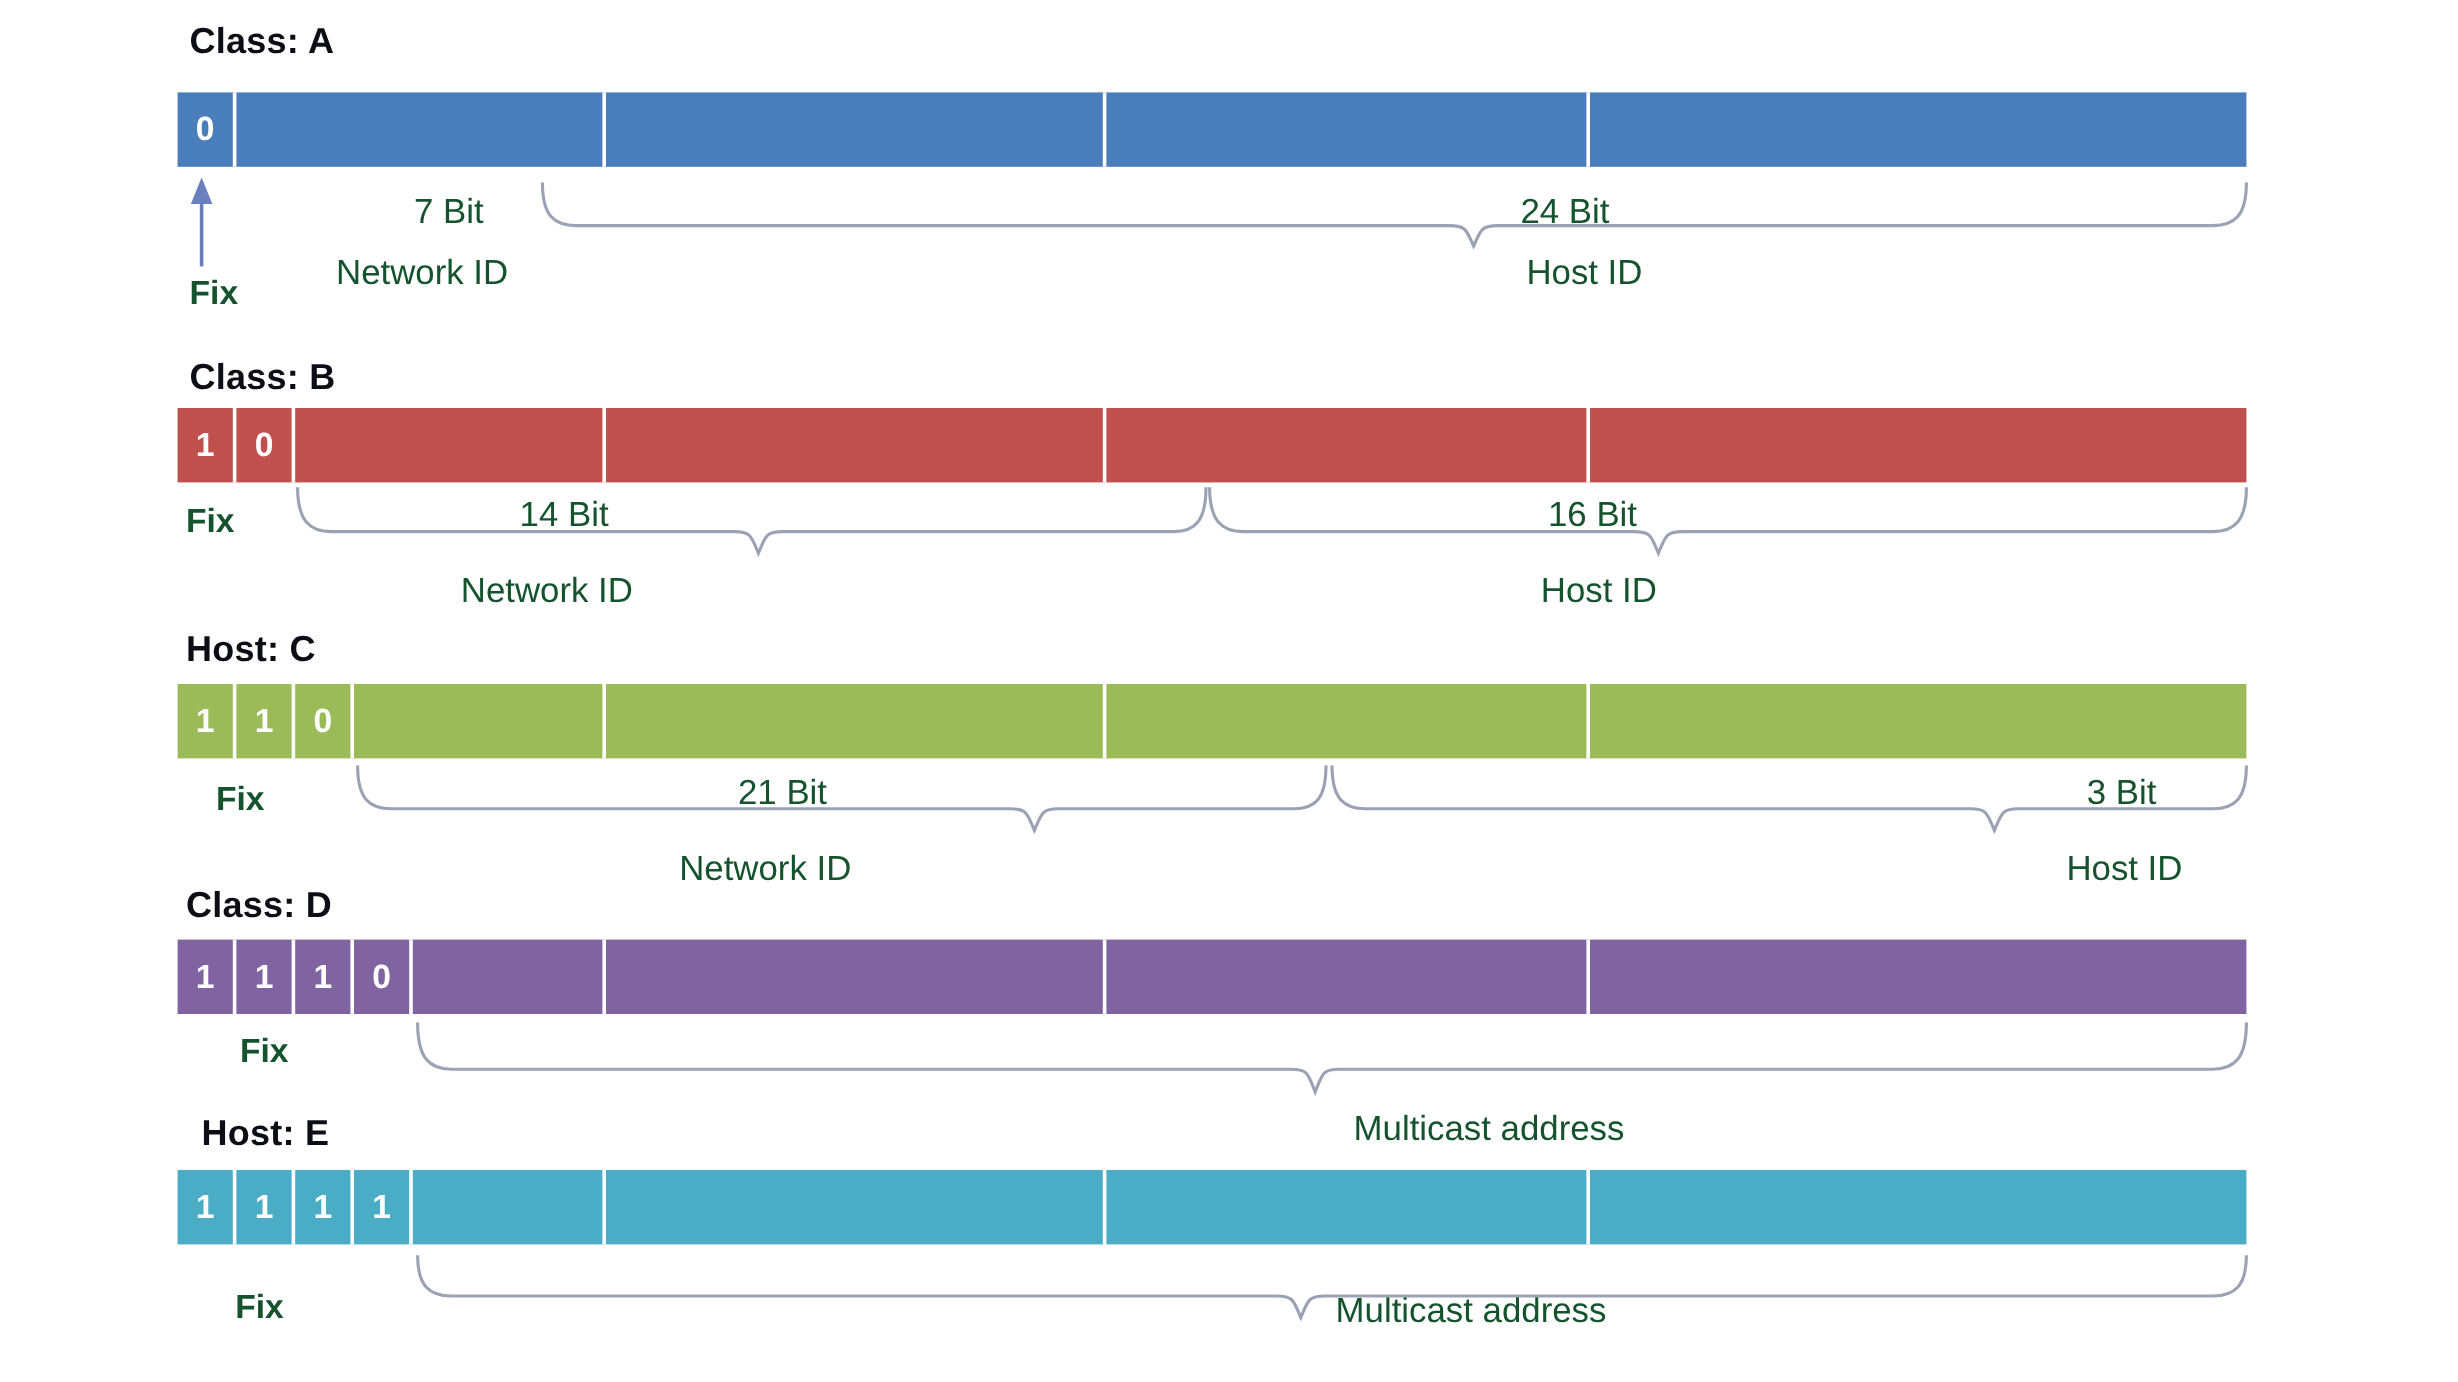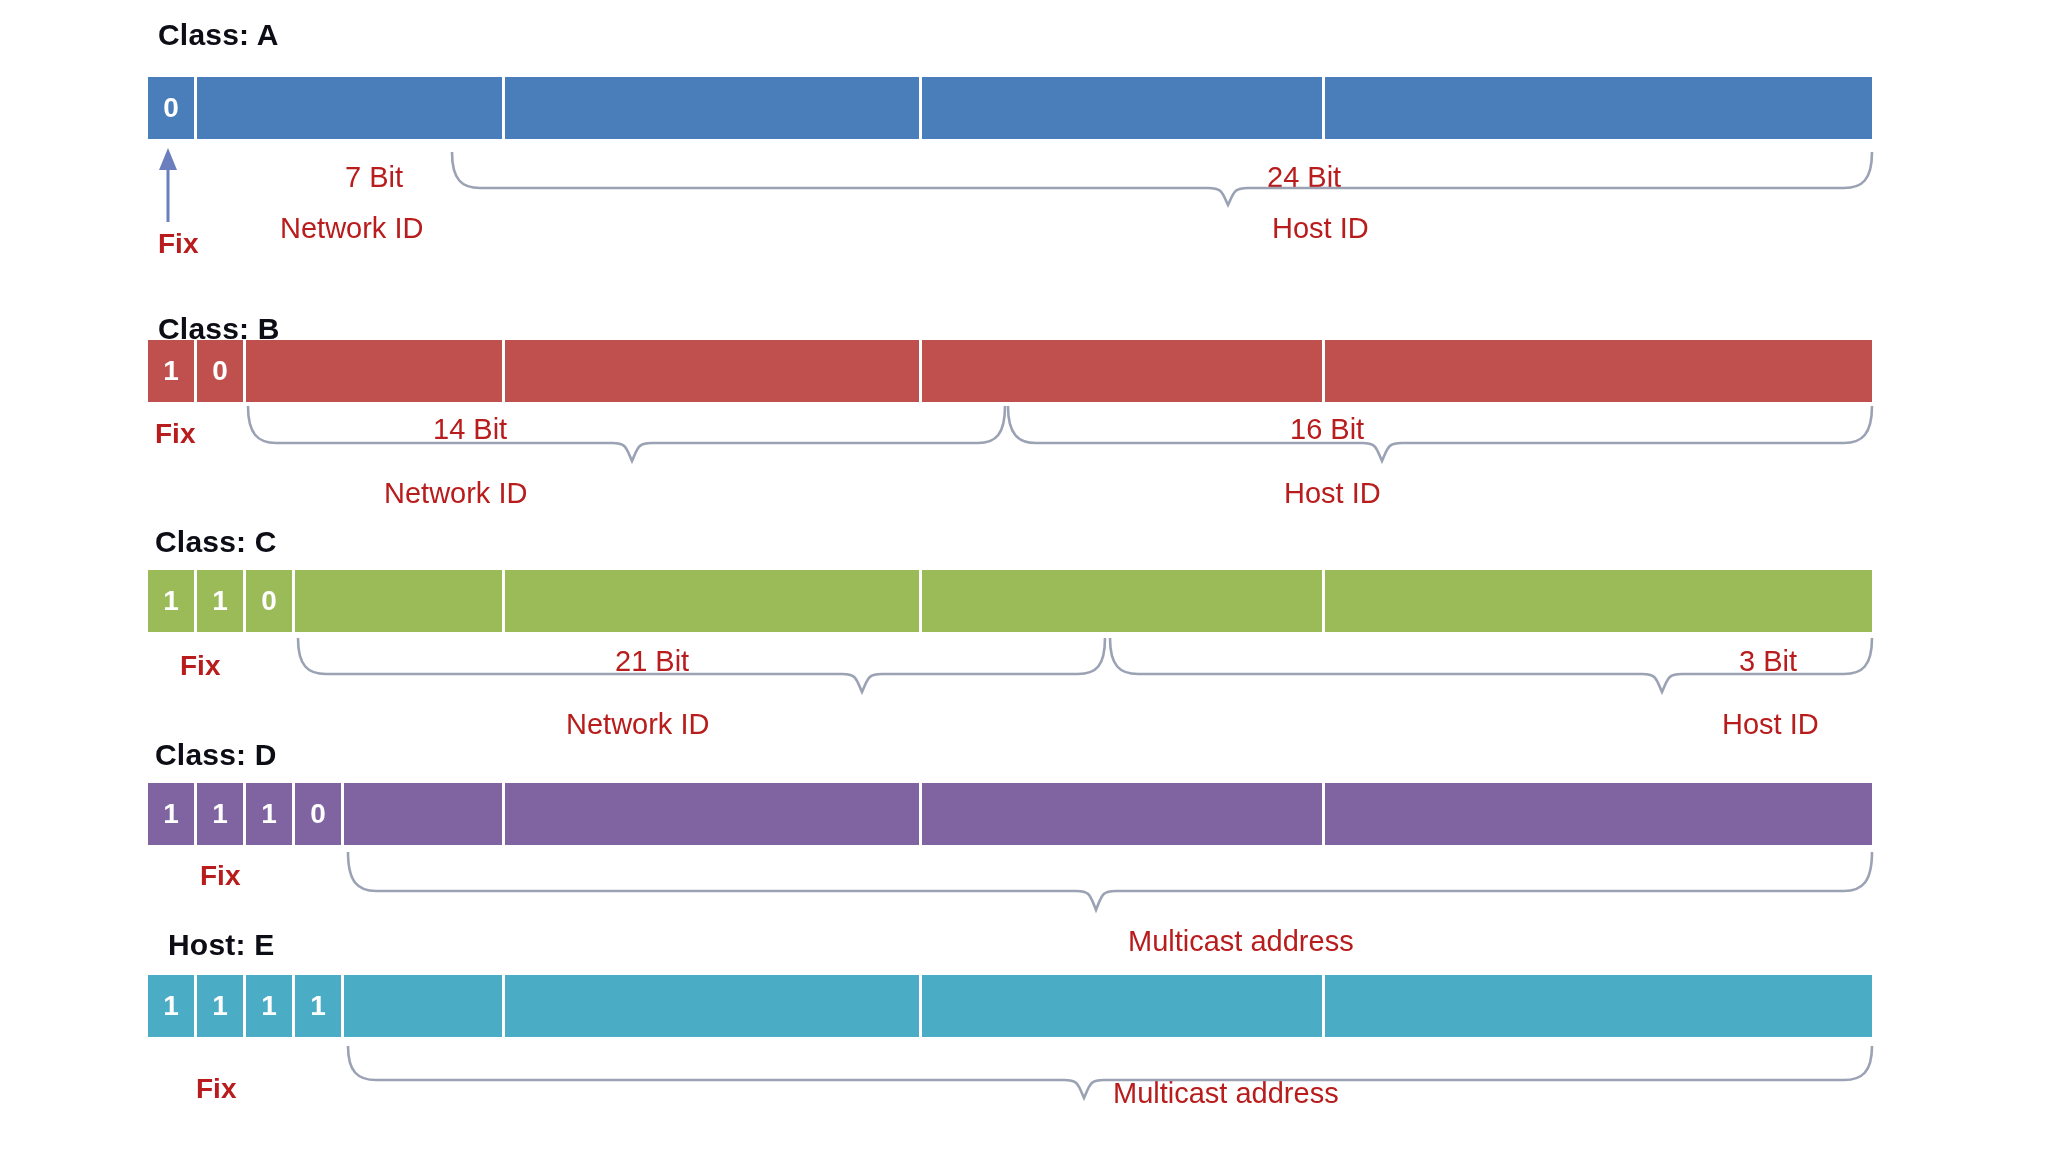--- a/index.html
+++ b/index.html
@@ -62,21 +62,21 @@
     display: flex;
     align-items: center;
     justify-content: center;
   }
   .filler { flex: 1 1 auto; height: 100%; }
 
   
   .lbl {
     position: absolute;
     font-size: 29px;
-    color: #b91c1c;
+    color: #14532d;
     white-space: nowrap;
   }
   .lbl.fix { font-size: 28px; font-weight: bold; }
 
   
   #overlay {
     position: absolute;
     left: 0; top: 0;
     width: 2048px;
     height: 1152px;
@@ -108,21 +108,21 @@
         <div class="filler"></div>
       </div>
   </div>
 
   <div class="lbl fix" style="left:158px; top:228px;">Fix</div>
   <div class="lbl" style="left:345px; top:161px;">7 Bit</div>
   <div class="lbl" style="left:280px; top:212px;">Network ID</div>
   <div class="lbl" style="left:1267px; top:161px;">24 Bit</div>
   <div class="lbl" style="left:1272px; top:212px;">Host ID</div>
 
-  <div class="class-title" style="left:158px; top:312px;">Class: B</div>
+  <div class="class-title" style="left:158px; top:298px;">Class: B</div>
 
   <div class="bar" id="bar-b" style="top:340px; background:#c0504d;">
     <div class="bitcell">1</div>
     <div class="bitcell">0</div>
     <div class="seg" style="flex:0 0 259px;">
         <div class="filler"></div>
       </div>
     <div class="seg" style="flex:0 0 417px;">
         <div class="filler"></div>
       </div>
@@ -133,21 +133,21 @@
         <div class="filler"></div>
       </div>
   </div>
 
   <div class="lbl fix" style="left:155px; top:418px;">Fix</div>
   <div class="lbl" style="left:433px; top:413px;">14 Bit</div>
   <div class="lbl" style="left:384px; top:477px;">Network ID</div>
   <div class="lbl" style="left:1290px; top:413px;">16 Bit</div>
   <div class="lbl" style="left:1284px; top:477px;">Host ID</div>
 
-  <div class="class-title" style="left:155px; top:525px;">Class: C</div>
+  <div class="class-title" style="left:155px; top:525px;">Host: C</div>
 
   <div class="bar" id="bar-c" style="top:570px; background:#9bbb59;">
     <div class="bitcell">1</div>
     <div class="bitcell">1</div>
     <div class="bitcell">0</div>
     <div class="seg" style="flex:0 0 210px;">
         <div class="filler"></div>
       </div>
     <div class="seg" style="flex:0 0 417px;">
         <div class="filler"></div>

